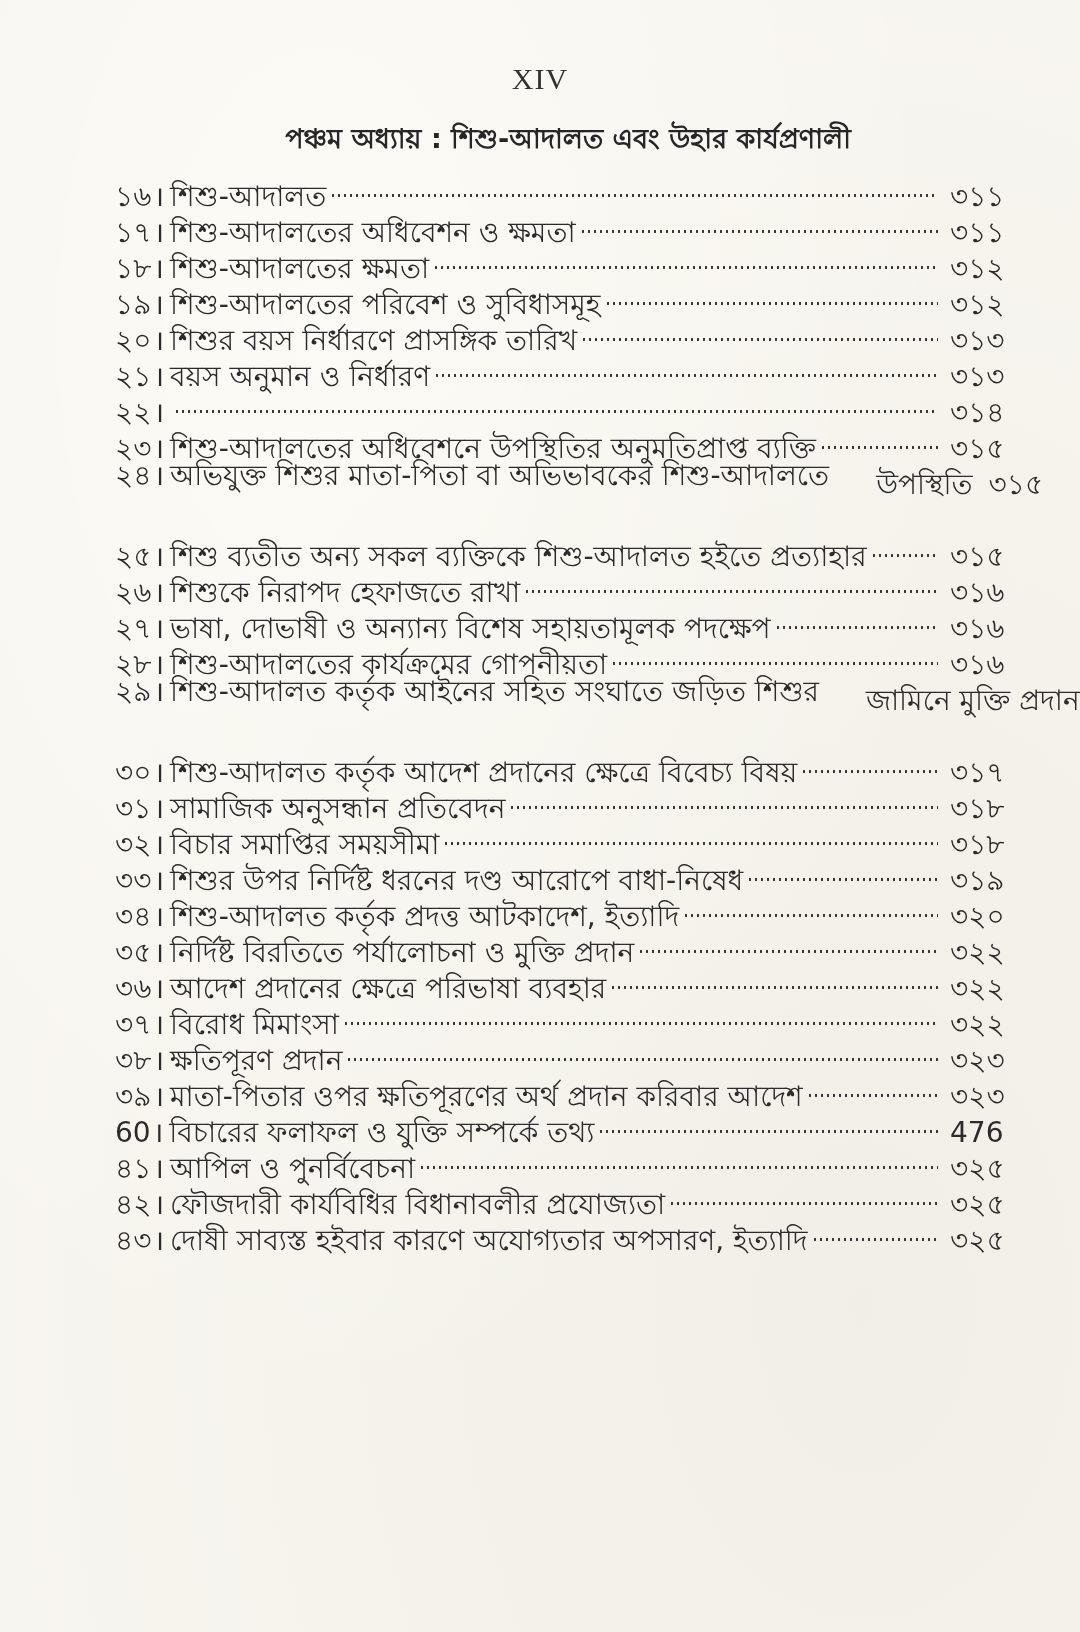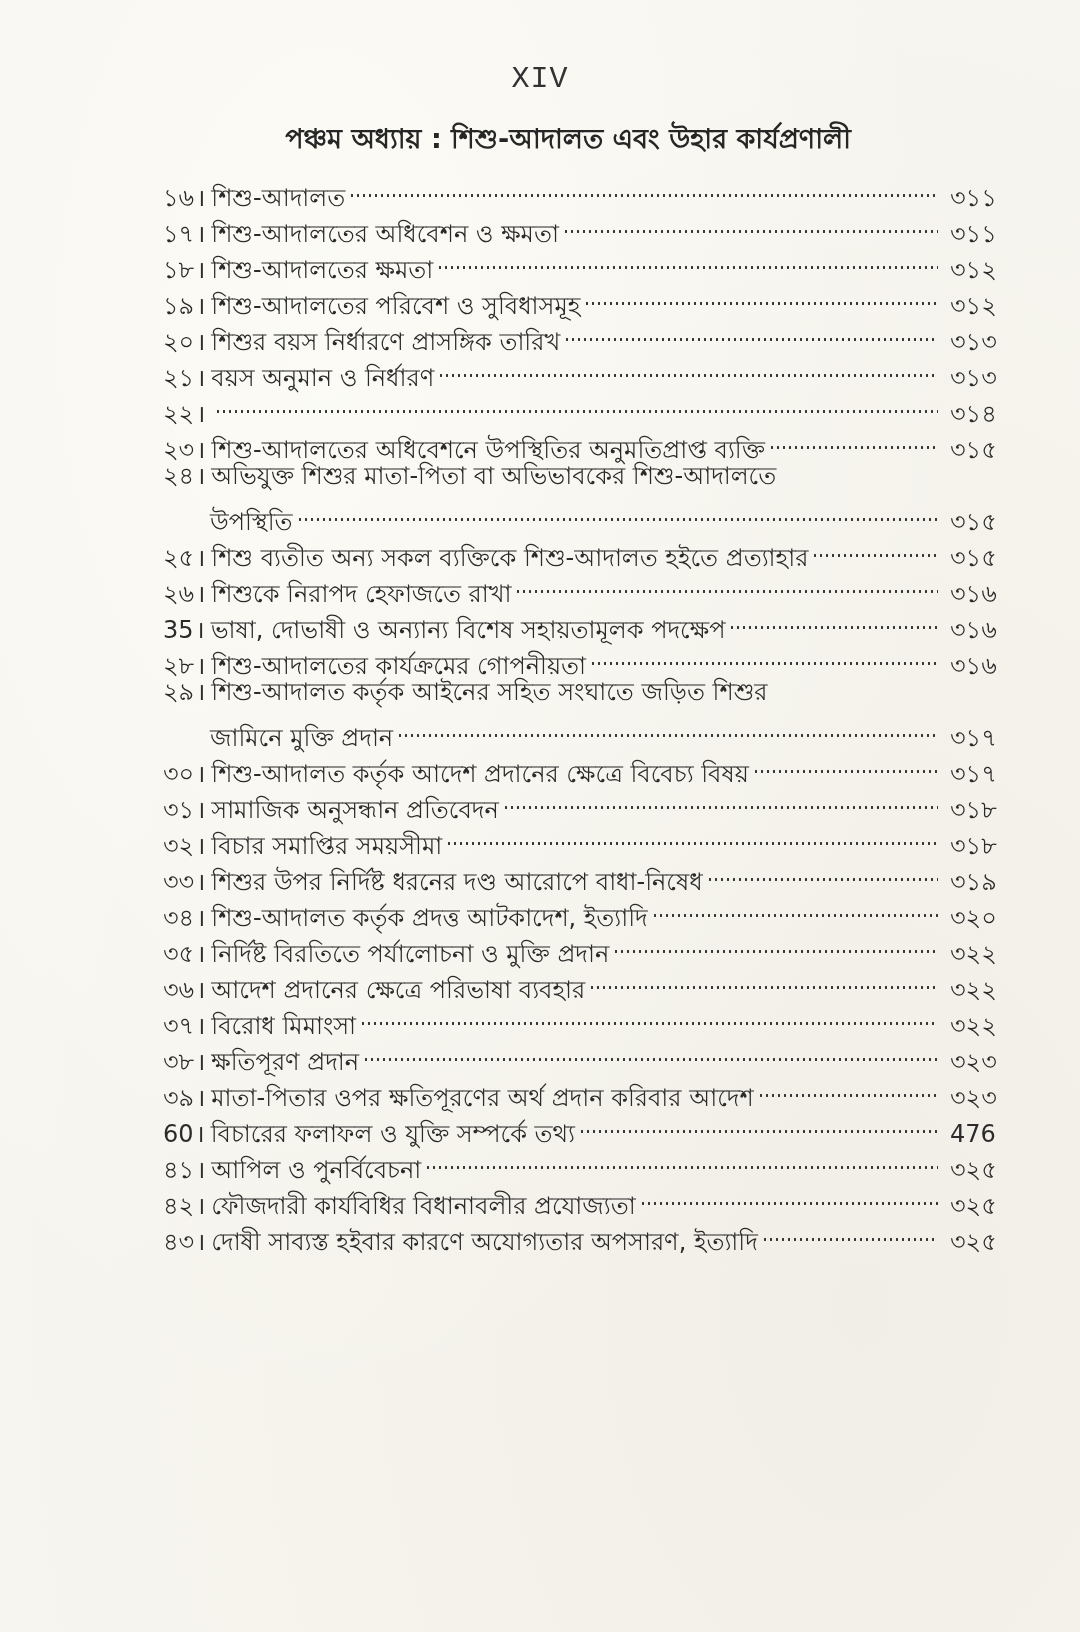--- a/index.html
+++ b/index.html
@@ -24,21 +24,21 @@
         radial-gradient(ellipse at 30% 20%, rgba(255,255,250,0.6), rgba(240,237,228,0) 60%),
         radial-gradient(ellipse at 80% 80%, rgba(235,232,222,0.5), rgba(247,245,239,0) 70%),
         #f7f5ef;
     }
     .folio {
       position: absolute;
       top: 62px;
       left: 0;
       width: 1080px;
       text-align: center;
-      font-family: Liberation Mono, monospace;
+      font-family: Liberation Serif, serif;
       font-size: 30px;
       letter-spacing: 1px;
       color: #333;
     }
     .chapter-title {
       position: absolute;
       top: 118px;
       left: 0;
       width: 1080px;
       text-align: center;
@@ -50,28 +50,27 @@
     .toc {
       position: absolute;
       top: 170px;
       left: 115px;
       width: 895px;
     }
     .toc-entry {
       position: relative;
       height: 36px;
       line-height: 36px;
-      font-size: 24px;
+      font-size: 28px;
       display: flex;
       align-items: baseline;
-      margin-left: 48px;
     }
     .toc-entry.two-line {
       height: 72px;
-      flex-direction: column;
+      flex-direction: row;
       align-items: stretch;
     }
     .line1, .line2 {
       display: flex;
       align-items: baseline;
       height: 36px;
       line-height: 36px;
     }
     .line2 {
       padding-left: 47px;
@@ -207,21 +206,21 @@
 
     <div class="toc-entry">
       <span class="num">২৬</span>
         <span class="sep">।</span>
       <span class="title">শিশুকে নিরাপদ হেফাজতে রাখা</span>
       <span class="leader"></span>
       <span class="page-no">৩১৬</span>
     </div>
 
     <div class="toc-entry">
-      <span class="num">35</span>
+      <span class="num">২৭</span>
         <span class="sep">।</span>
       <span class="title">ভাষা, দোভাষী ও অন্যান্য বিশেষ সহায়তামূলক পদক্ষেপ</span>
       <span class="leader"></span>
       <span class="page-no">৩১৬</span>
     </div>
 
     <div class="toc-entry">
       <span class="num">২৮</span>
         <span class="sep">।</span>
       <span class="title">শিশু-আদালতের কার্যক্রমের গোপনীয়তা</span>

